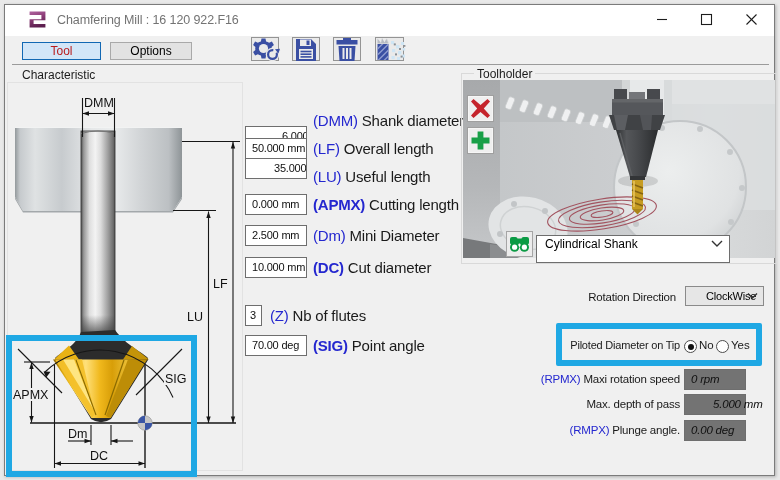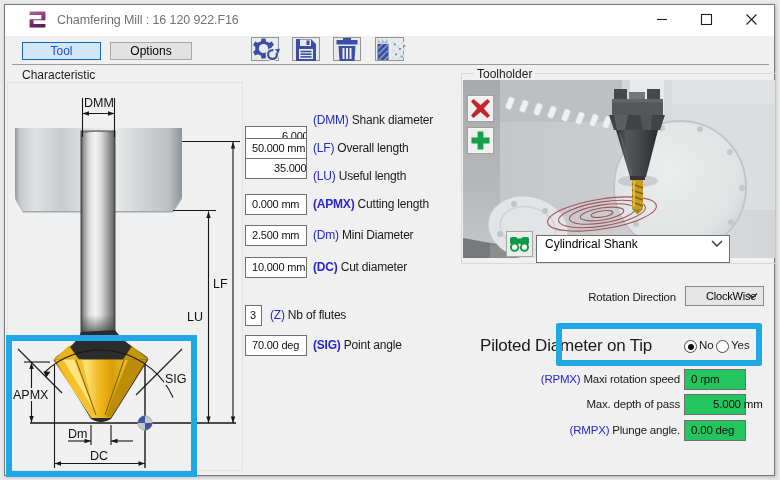--- a/index.html
+++ b/index.html
@@ -2,45 +2,45 @@
 <html><head>
 <meta charset="utf-8">
 <style>
 * { margin:0; padding:0; box-sizing:border-box; }
 body { width:780px; height:480px; background:#e9e9e9; font-family:"Liberation Sans", sans-serif; position:relative; overflow:hidden; }
 .abs { position:absolute; }
 #frame { left:4px; top:4px; width:771px; height:472px; background:#f0f0f0; border:1px solid #7b7b7b; box-shadow:1px 1px 3px rgba(0,0,0,0.25); }
 #titlebar { left:5px; top:5px; width:769px; height:31px; background:#ffffff; }
 #title { left:57px; top:13px; font-size:12.5px; letter-spacing:-0.1px; color:#737373; }
 .winbtn { stroke:#1d1d1d; stroke-width:1.1; fill:none; }
-#tabTool { left:22px; top:42px; width:79px; height:18px; background:#d2e6f8; border:1px solid #1268b3; font-size:12px; text-align:center; line-height:16px; color:#1d4ed8; }
+#tabTool { left:22px; top:42px; width:79px; height:18px; background:#d2e6f8; border:1px solid #1268b3; font-size:12px; text-align:center; line-height:16px; color:#b91c1c; }
 #tabOpt { left:110px; top:42px; width:82px; height:18px; background:#e2e2e2; border:1px solid #a9a9a9; font-size:12px; text-align:center; line-height:16px; color:#000; }
 #sep { left:12px; top:64px; width:757px; height:1px; background:#9b9b9b; }
 .icbtn { width:28px; height:24px; background:#eaeaea; border:1px solid #949494; top:37px; }
 #charlbl { left:22px; top:68px; font-size:12px; color:#1c1c1c; }
 #charbox { left:7px; top:82px; width:236px; height:389px; border:1px solid #e2e2e2; }
 .fld { left:245px; width:62px; height:21px; background:#fff; border:1px solid #6e6e6e; font-size:11px; letter-spacing:-0.2px; line-height:19px; padding-left:6px; white-space:nowrap; overflow:hidden; color:#101010; }
-.flbl { left:313px; font-size:12px; letter-spacing:-0.2px; line-height:21px; color:#1a1a1a; white-space:nowrap; }
+.flbl { left:313px; font-size:15px; letter-spacing:-0.2px; line-height:21px; color:#1a1a1a; white-space:nowrap; }
 .bl { color:#2427cf; }
 .blb { color:#2427cf; font-weight:bold; }
 #thbox { left:461px; top:73px; width:316px; height:191px; border:1px solid #d9d9d9; }
 #thlbl { left:474px; top:67px; font-size:12px; color:#1c1c1c; background:#f0f0f0; padding:0 3px; }
 .sqbtn { left:467px; width:27px; height:27px; background:#efefef; border:1px solid #9f9f9f; box-shadow:0 0 0 1px #f6f6f6 inset; }
 #binbtn { left:506px; top:231px; width:27px; height:26px; background:#ececec; border:1px solid #a5a5a5; }
 #dd1 { left:536px; top:235px; width:194px; height:28px; background:#fff; border:1px solid #6e6e6e; font-size:12px; line-height:16px; padding-left:8px; color:#000; }
 #rotlbl { left:480px; top:287px; width:196px; text-align:right; font-size:11.5px; letter-spacing:-0.2px; line-height:20px; color:#1a1a1a; }
 #dd2 { left:685px; top:286px; width:79px; height:20px; background:#e6e6e6; border:1px solid #8a8a8a; font-size:11px; letter-spacing:-0.2px; line-height:18px; padding-left:20px; color:#000; }
 .bluebox { border:6px solid #1fa8e4; }
 #bb1 { left:6px; top:335px; width:191px; height:142px; }
 #bb2 { left:556px; top:323px; width:206px; height:43px; border-radius:2px; }
-#pilot { left:480px; top:335px; width:200px; font-size:17px; letter-spacing:-0.2px; line-height:21px; color:#1a1a1a; }
+#pilot { left:480px; top:335px; width:200px; text-align:right; font-size:11px; letter-spacing:-0.2px; line-height:21px; color:#1a1a1a; }
 .radio { width:13px; height:13px; border:1.5px solid #4c4c4c; border-radius:50%; background:#fff; top:340px; }
 .radlbl { top:335px; font-size:11.5px; line-height:21px; color:#1a1a1a; }
 .rlbl { width:196px; text-align:right; font-size:11.5px; letter-spacing:-0.2px; line-height:21px; color:#1a1a1a; left:484px; white-space:nowrap; }
-.rfld { left:684px; width:62px; height:21px; background:#22c55e; border:1px solid #6e6e6e; font-size:11.5px; letter-spacing:-0.2px; line-height:19px; padding-left:6px; white-space:nowrap; color:#101010; }
+.rfld { left:684px; width:62px; height:21px; background:#737373; border:1px solid #6e6e6e; font-size:11.5px; letter-spacing:-0.2px; line-height:19px; padding-left:6px; white-space:nowrap; color:#101010;font-style:italic; }
 </style>
 </head>
 <body>
 <div id="frame" class="abs"></div>
 <div id="titlebar" class="abs"></div>
 <svg class="abs" style="left:28px;top:10px;" width="19" height="19" viewBox="0 0 18 18">
 <defs>
       <linearGradient id="lg2" x1="0" y1="0" x2="0.3" y2="1">
 <stop offset="0" stop-color="#b065a0"></stop>
         <stop offset="0.45" stop-color="#8e3e79"></stop>

